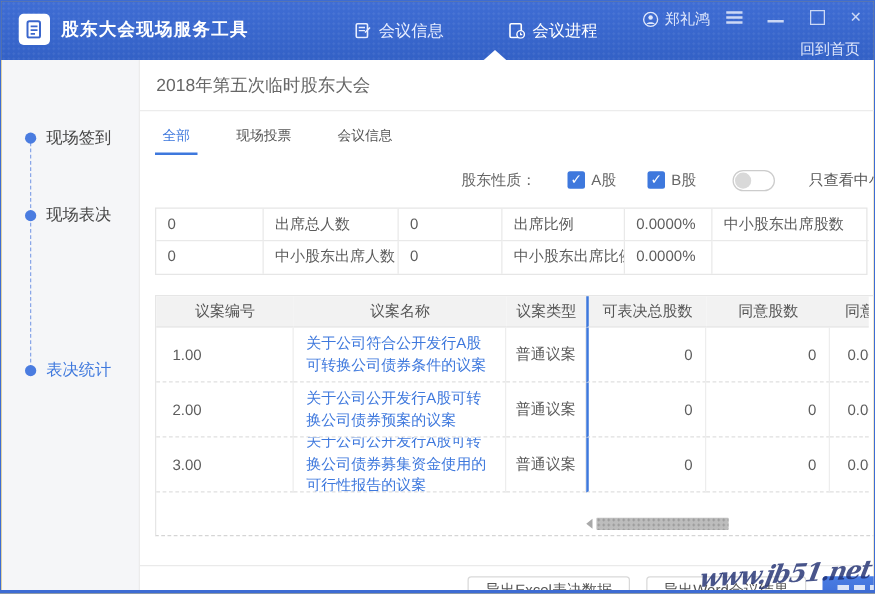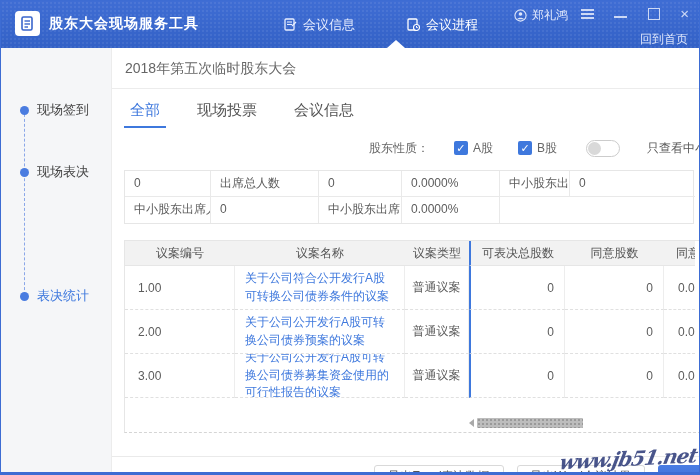--- a/index.html
+++ b/index.html
@@ -39,21 +39,21 @@
   .step .lbl { font-size:13px; color:#454545; }
   .step.active .lbl { color:#3e78dd; }
   .s0{top:53px}.s1{top:115px}.s2{top:177px}.s3{top:239px}
 
   .main { position:relative; flex:1; background:#fff; }
 
   .meeting-title { height:41px; line-height:41px; padding-left:13px; font-size:14px; color:#666;
                    border-bottom:1px solid #ececec; }
 
   .tabs { display:flex; gap:25px; padding-left:12px; margin-top:9px; }
-  .tab { font-size:15px; color:#555; padding:3px 6px 6px; cursor:pointer; border-bottom:2px solid transparent; }
+  .tab { font-size:11px; color:#555; padding:3px 6px 6px; cursor:pointer; border-bottom:2px solid transparent; }
   .tab.active { color:#3e78dd; border-bottom-color:#3e78dd; }
 
   .filterbar { display:flex; justify-content:flex-end; align-items:center; gap:25px;
                padding-right:10px; margin-top:10px; height:20px; font-size:12px; color:#666; }
   .cbx { display:flex; align-items:center; gap:5px; cursor:pointer; }
   .cbx .box { width:14px; height:14px; background:#3e78dd; border-radius:2px; color:#fff; font-size:11px;
               line-height:14px; text-align:center; }
   .toggle { width:34px; height:17px; border:1px solid #ccc; border-radius:9px; background:#fff; position:relative; cursor:pointer; margin-left:4px; }
   .toggle .knob { position:absolute; left:1px; top:1px; width:13px; height:13px; border-radius:50%; background:#d9d9d9; }
   .toggle-lbl { margin-left:2px; color:#555; }
@@ -212,20 +212,21 @@
         <span class="toggle">
           <span class="knob"></span>
         </span>
         <span class="toggle-lbl">只查看中小股东</span>
       </div>
 
       <div class="stats">
         <div>0</div>
         <div>出席总人数</div>
         <div>0</div>
+        <div>出席比例</div>
         <div>0.0000%</div>
         <div>中小股东出席股数</div>
         <div>0</div>
         <div>中小股东出席人数</div>
         <div>0</div>
         <div>中小股东出席比例</div>
         <div>0.0000%</div>
       </div>
 
       <div class="ptable">

